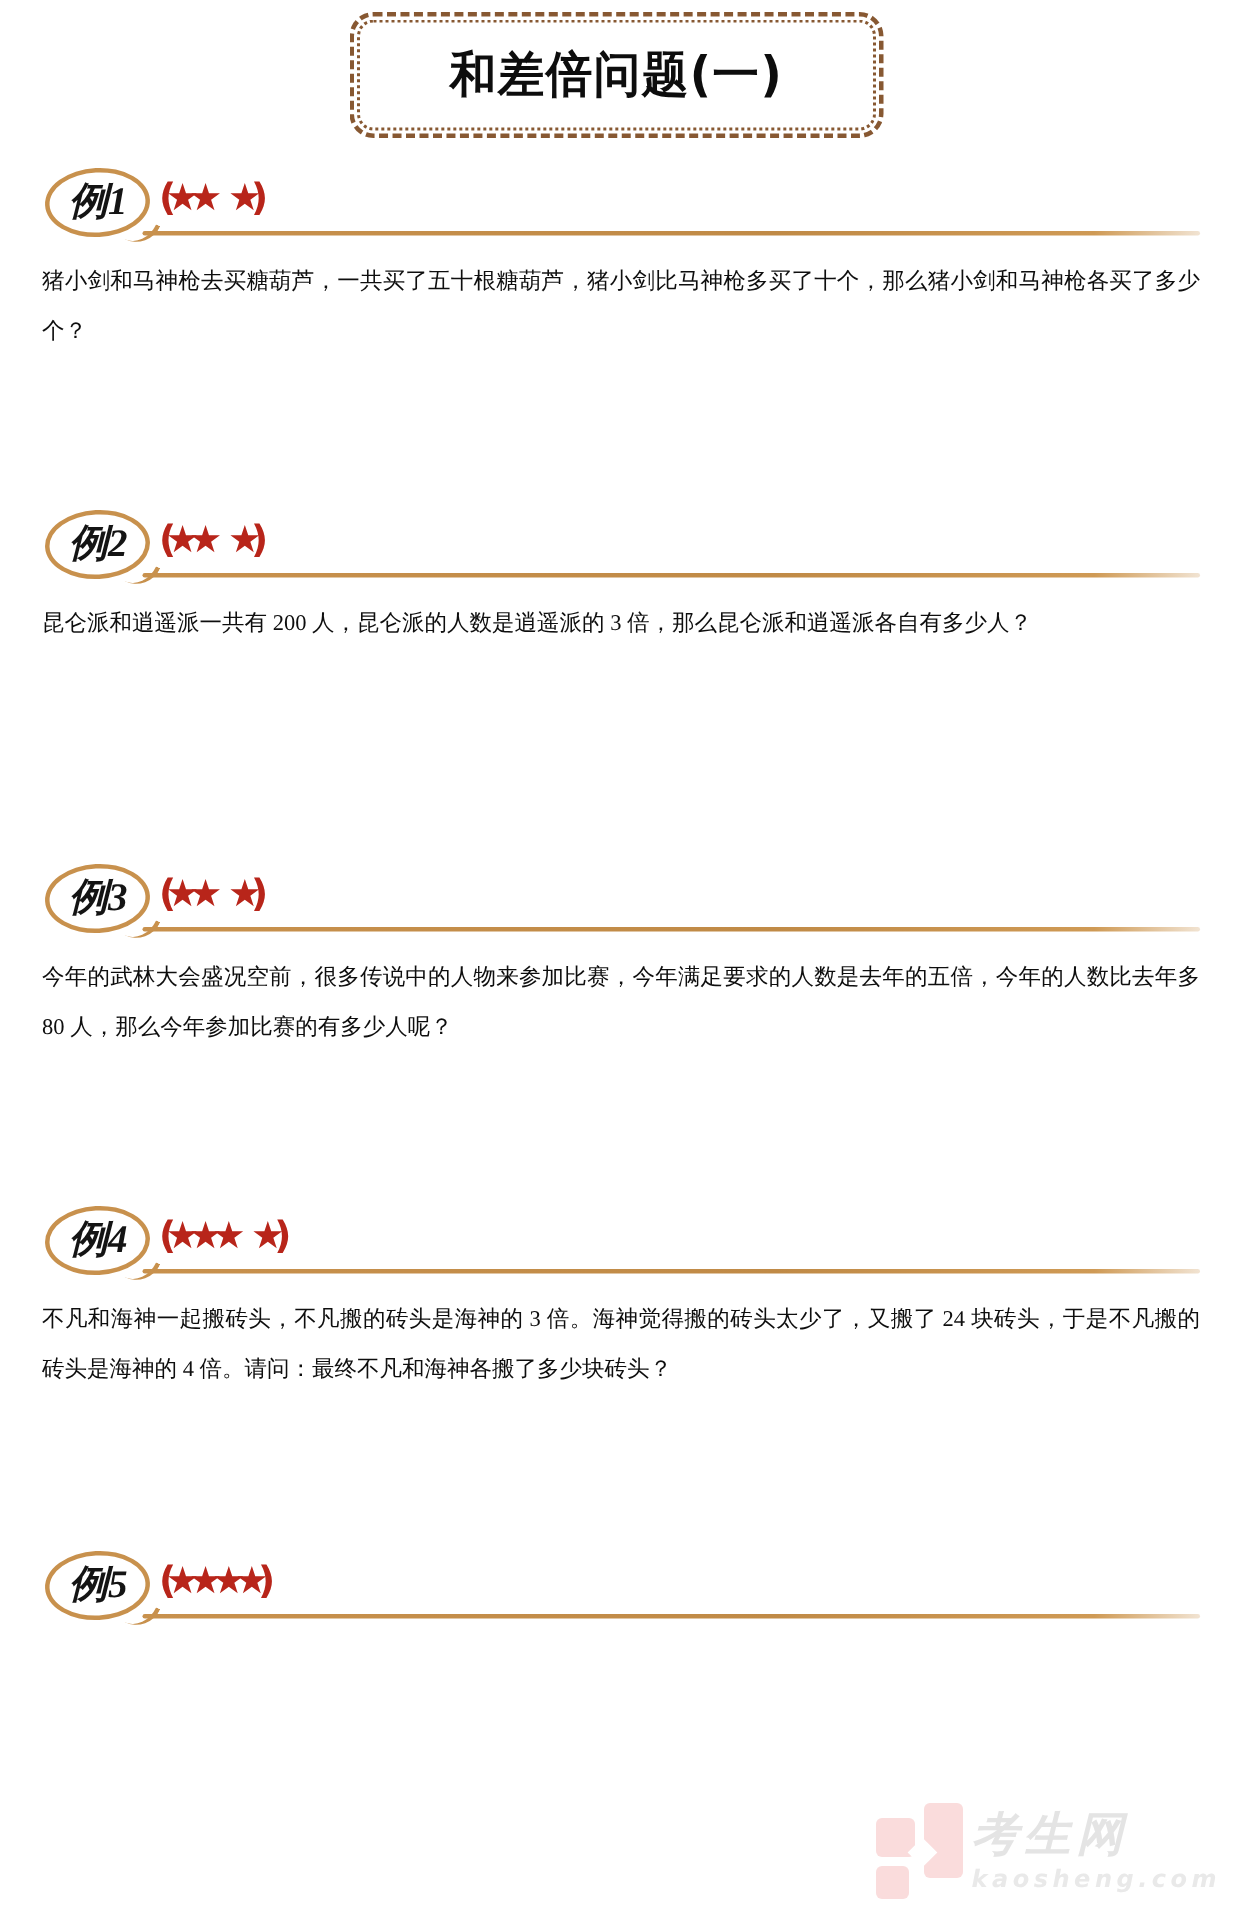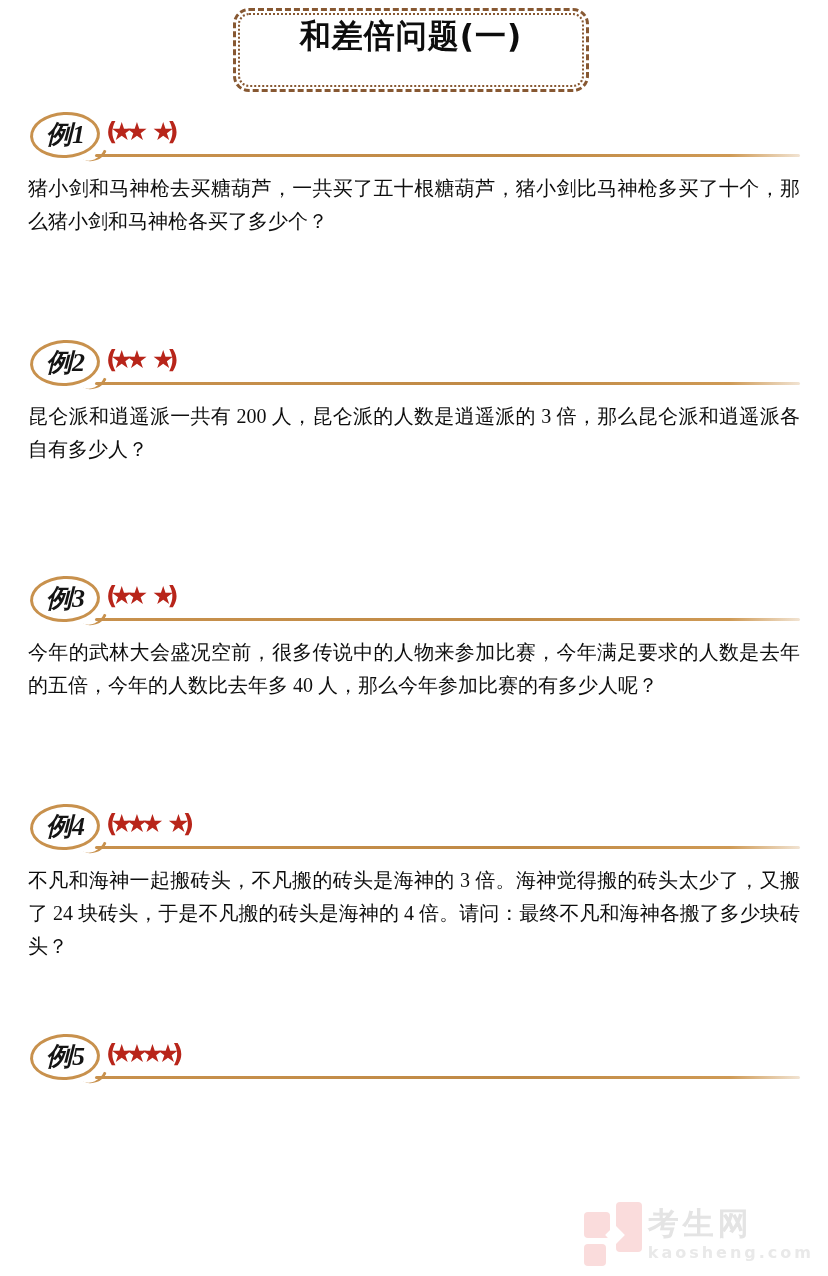--- a/index.html
+++ b/index.html
@@ -18,21 +18,21 @@
     width: 356px; height: 84px;
     border: 3px dashed #875832;
     border-radius: 16px;
     box-sizing: border-box;
     background: #fff;
   }
   .title-inner {
     position: absolute; inset: 2px;
     border: 2px dotted #875832;
     border-radius: 11px;
-    display: flex; align-items: flex-start; justify-content: center;
+    display: flex; align-items: center; justify-content: center;
   }
   .title-text {
     font-family: "DejaVu Sans", "Liberation Sans", sans-serif;
     font-weight: 700;
     font-size: 31px;
     letter-spacing: 1px;
     color: #0d0d0d;
     transform: scaleY(1.05);
   }
 
@@ -79,39 +79,40 @@
     white-space: nowrap;
   }
   .rule {
     position: absolute; left: 95px; right: 28px; top: 42px;
     height: 3px;
     border-radius: 2px;
     background: linear-gradient(to right, #c8914d 0%, #c08a46 60%, #cf9a55 90%, rgba(200,145,77,0.25) 100%);
   }
   .ptext {
     margin: 12px 28px 0 28px;
-    font-size: 20px;
+    font-size: 15px;
     line-height: 33px;
     text-align: justify;
     color: #0e0e0e;
     text-justify: inter-ideograph;
   }
 
   
   #section-1 { top: 112px; }
   #section-2 { top: 340px; }
   #section-3 { top: 576px; }
   #section-4 { top: 804px; }
   #section-5 { top: 1034px; }
 
   
   .watermark {
     position: absolute; right: 14px; bottom: 10px;
     display: flex; align-items: center; gap: 4px;
     user-select: none;
+    font-style: italic;
   }
   .wm-logo { position: relative; width: 60px; height: 64px; }
   .wm-block { position: absolute; background: #fadcdc; border-radius: 4px; }
   .wm-b1 { left: 0;  top: 10px; width: 26px; height: 26px; }
   .wm-b2 { left: 0;  top: 42px; width: 22px; height: 22px; }
   .wm-b3 { left: 32px; top: 0;  width: 26px; height: 50px; }
   .wm-notch {
     position: absolute; left: 24px; top: 26px;
     width: 14px; height: 14px;
     background: #ffffff;
@@ -166,21 +167,21 @@
 </div>
 
 <div class="section" id="section-3">
   <div class="badge-row">
     <div class="badge">
       <span class="badge-label">例3</span>
     </div>
     <span class="stars">(★★ ★)</span>
     <div class="rule"></div>
   </div>
-  <div class="ptext">今年的武林大会盛况空前，很多传说中的人物来参加比赛，今年满足要求的人数是去年的五倍，今年的人数比去年多 40 人，那么今年参加比赛的有多少人呢？</div>
+  <div class="ptext">今年的武林大会盛况空前，很多传说中的人物来参加比赛，今年满足要求的人数是去年的五倍，今年的人数比去年多 80 人，那么今年参加比赛的有多少人呢？</div>
 </div>
 
 <div class="section" id="section-4">
   <div class="badge-row">
     <div class="badge">
       <span class="badge-label">例4</span>
     </div>
     <span class="stars">(★★★ ★)</span>
     <div class="rule"></div>
   </div>

